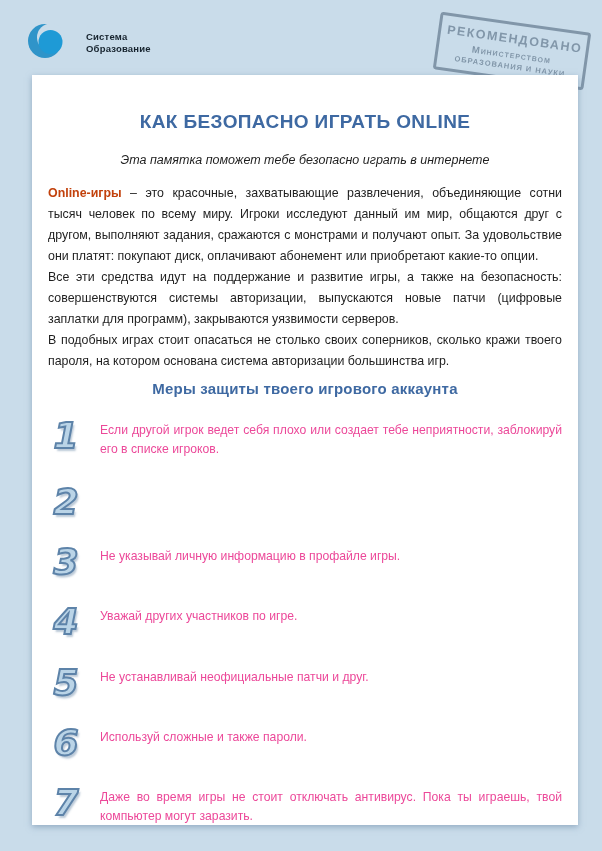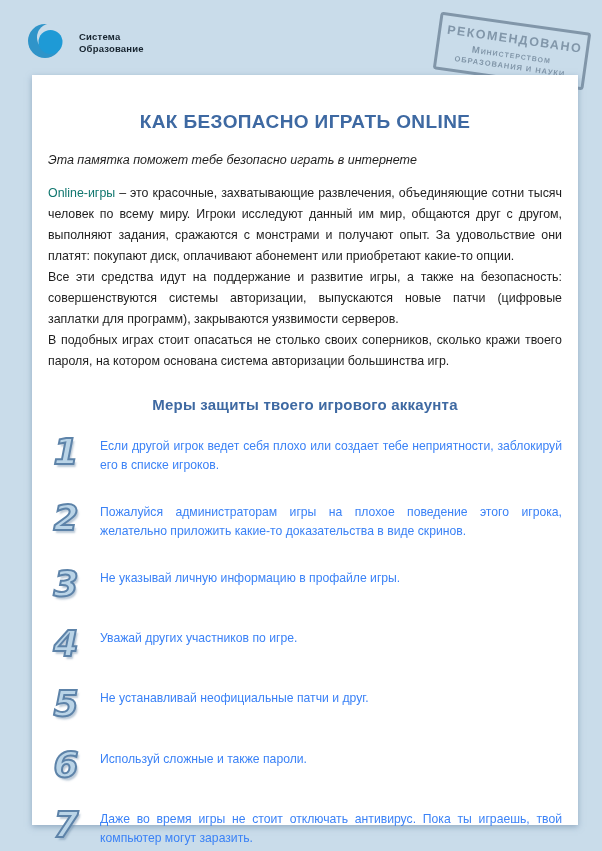--- a/index.html
+++ b/index.html
@@ -8,21 +8,21 @@
     background: #c9dcea;
     font-family: "Liberation Sans", sans-serif;
     position: relative;
     overflow: hidden;
   }
 
   
   .logo {
     position: absolute;
     left: 28px; top: 21px;
-    display: flex; align-items: center; gap: 13px;
+    display: flex; align-items: center; gap: 20px;
   }
   .logo-text {
     font-size: 9.5px; font-weight: bold; color: #17242f;
     line-height: 1.3; letter-spacing: .2px;
   }
 
   
   .stamp {
     position: absolute;
     left: 436px; top: 22px;
@@ -51,37 +51,38 @@
 
   .page-title {
     margin-top: 36px;
     text-align: center;
     font-size: 19px; font-weight: bold;
     letter-spacing: .4px;
     color: #3e69a2;
   }
   .page-subtitle {
     margin-top: 20px;
+    text-align: center;
     font-style: italic;
     font-size: 12.5px;
     color: #1f1f1f;
   }
 
   .intro {
     margin-top: 16px;
     font-size: 12.4px;
     line-height: 21px;
     color: #1e1e1e;
     text-align: justify;
   }
   .intro p { margin: 0; }
-  .lead-word { font-weight: normal; color: #0f766e; }
+  .lead-word { font-weight: bold; color: #c2410c; }
 
   .section-heading {
-    margin-top: 24px;
+    margin-top: 8px;
     text-align: center;
     font-size: 15px; font-weight: bold;
     color: #3e69a2;
     letter-spacing: .2px;
   }
 
   
   .tips { margin-top: 22px; }
   .tip {
     display: flex;
@@ -97,21 +98,21 @@
     font-weight: bold;
     font-style: italic;
     line-height: .95;
     color: #bad4e7;
     -webkit-text-stroke: 2px #5d83a9;
     text-shadow: 2px 3px 2px rgba(104,136,166,.45);
   }
   .tip-text {
     font-size: 12.2px;
     line-height: 19px;
-    color: #3b82f6;
+    color: #ec4899;
     text-align: justify;
     padding-top: 2px;
   }
 </style>
 </head>
 <body>
 
 <div class="logo">
   <span>
     <svg width="38" height="40" viewBox="0 0 38 40" aria-hidden="true">
@@ -146,21 +147,20 @@
 
   <h2 class="section-heading">Меры защиты твоего игрового аккаунта</h2>
 
   <div class="tips">
     <div class="tip">
       <div class="tip-number">1</div>
       <div class="tip-text">Если другой игрок ведет себя плохо или создает тебе неприятности, заблокируй его в списке игроков.</div>
     </div>
     <div class="tip">
       <div class="tip-number">2</div>
-      <div class="tip-text">Пожалуйся администраторам игры на плохое поведение этого игрока, желательно приложить какие-то доказательства в виде скринов.</div>
     </div>
     <div class="tip">
       <div class="tip-number">3</div>
       <div class="tip-text">Не указывай личную информацию в профайле игры.</div>
     </div>
     <div class="tip">
       <div class="tip-number">4</div>
       <div class="tip-text">Уважай других участников по игре.</div>
     </div>
     <div class="tip">

